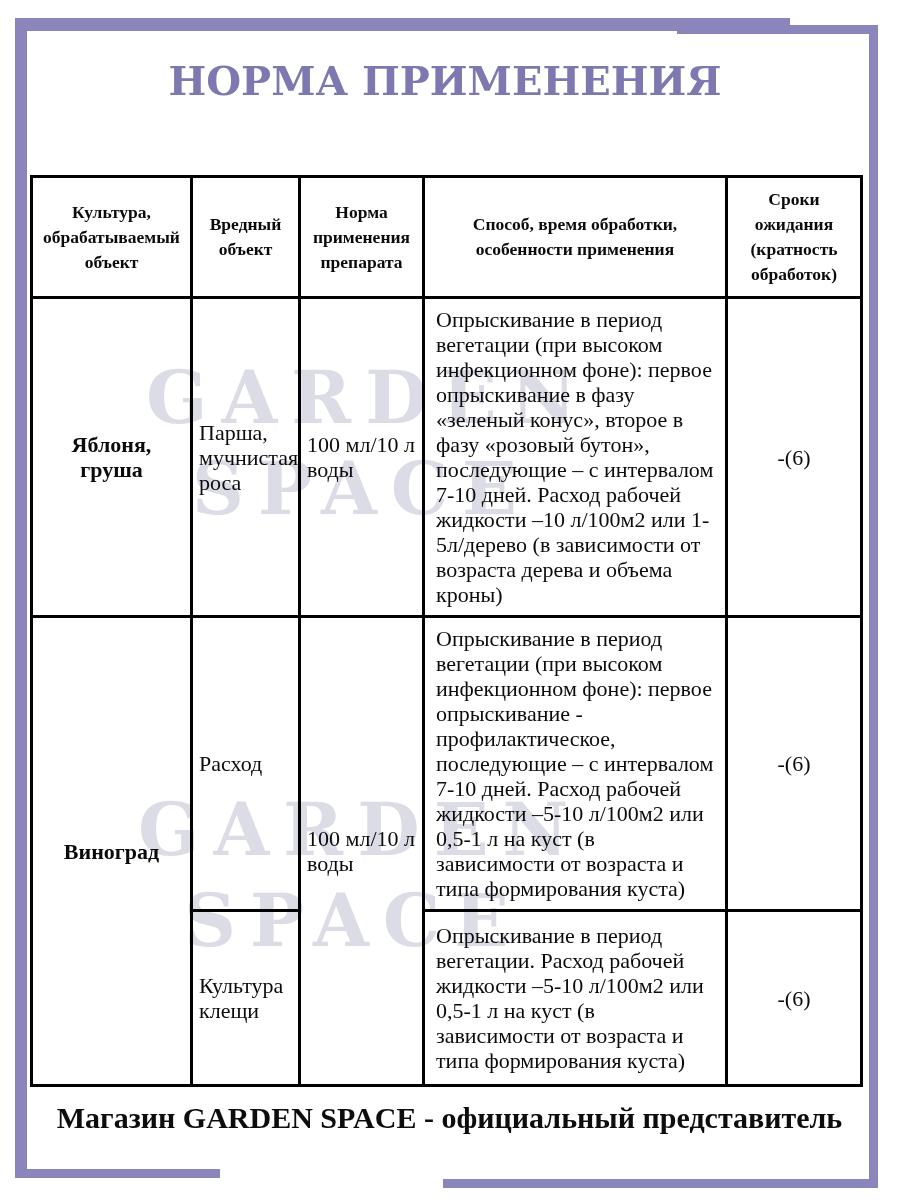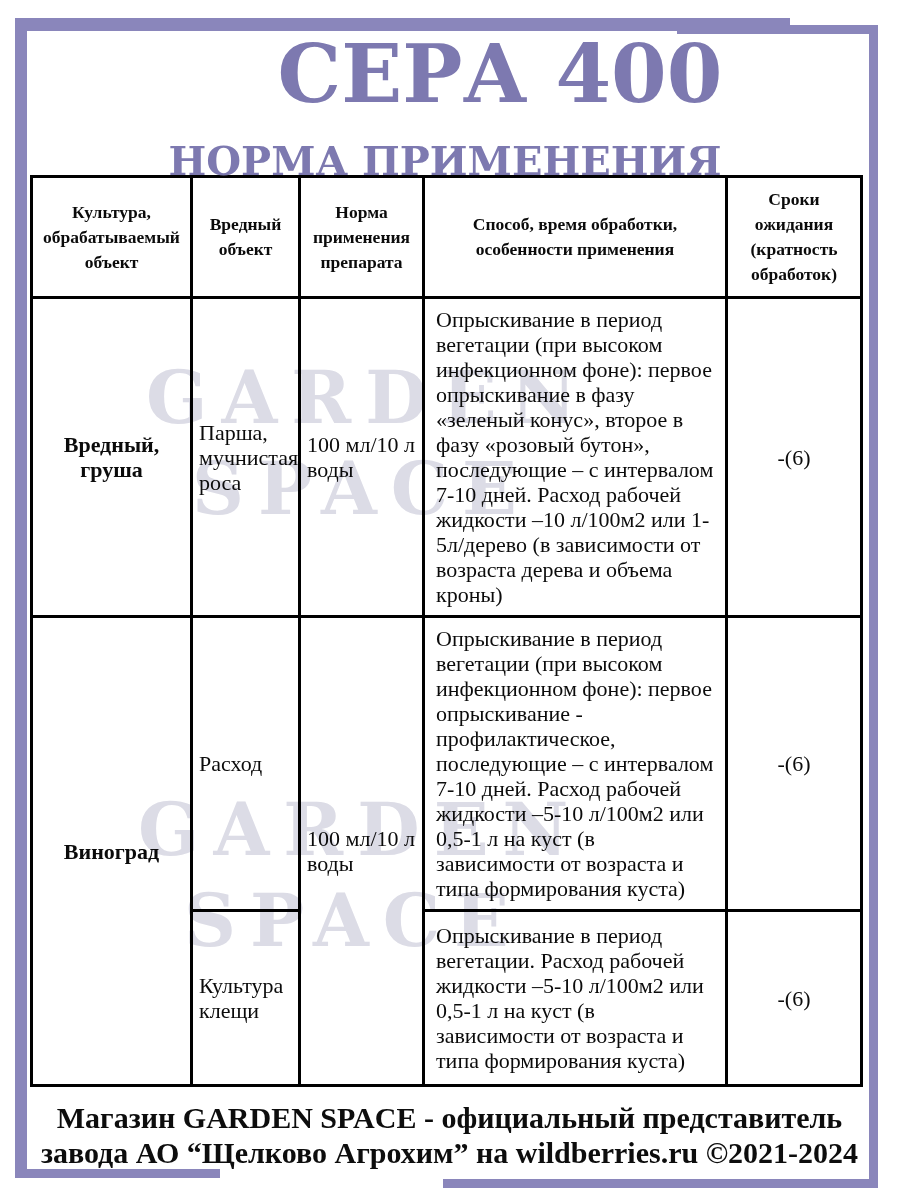--- a/index.html
+++ b/index.html
@@ -70,21 +70,20 @@
 <body>
 
 <div class="bar" id="frame-left"></div>
 <div class="bar" id="frame-top"></div>
 <div class="bar" id="frame-topright"></div>
 <div class="bar" id="frame-right"></div>
 <div class="bar" id="frame-bottomleft"></div>
 <div class="bar" id="frame-bottomright"></div>
 
 <div id="title">
-  <div class="t1">СЕРА 400</div>
   <div class="t2">НОРМА ПРИМЕНЕНИЯ</div>
 </div>
 
 <div class="wm" id="wm1">
   <div class="l1">GARDEN</div>
   <div class="l2">SPACE</div>
 </div>
 <div class="wm" id="wm2">
   <div class="l1">GARDEN</div>
   <div class="l2">SPACE</div>
@@ -100,21 +99,21 @@
   </colgroup>
   <tbody>
       <tr style="height:121px">
     <th>Культура, обрабатываемый объект</th>
     <th>Вредный объект</th>
     <th>Норма применения препарата</th>
     <th>Способ, время обработки, особенности применения</th>
     <th>Сроки ожидания (кратность обработок)</th>
   </tr>
   <tr style="height:249px">
-    <td class="c-culture">Вредный, груша</td>
+    <td class="c-culture">Яблоня, груша</td>
     <td class="c-pest">Парша, мучнистая роса</td>
     <td class="c-rate">100 мл/10 л воды</td>
     <td class="c-method">Опрыскивание в период вегетации (при высоком инфекционном фоне): первое опрыскивание в фазу «зеленый конус», второе в фазу «розовый бутон», последующие – с интервалом 7-10 дней. Расход рабочей жидкости –10 л/100м2 или 1-5л/дерево (в зависимости от возраста дерева и объема кроны)</td>
     <td class="c-wait">-(6)</td>
   </tr>
   <tr style="height:245px">
     <td class="c-culture" rowspan="2">Виноград</td>
     <td class="c-pest">Расход</td>
     <td class="c-rate" rowspan="2">100 мл/10 л воды</td>
     <td class="c-method">Опрыскивание в период вегетации (при высоком инфекционном фоне): первое опрыскивание - профилактическое,  последующие – с интервалом 7-10 дней. Расход рабочей жидкости –5-10 л/100м2 или 0,5-1 л на куст  (в зависимости от возраста и типа формирования куста)</td>
@@ -123,14 +122,13 @@
   <tr style="height:175px">
     <td class="c-pest">Культура клещи</td>
     <td class="c-method">Опрыскивание в период вегетации. Расход рабочей жидкости –5-10 л/100м2 или 0,5-1 л на куст  (в зависимости от возраста и типа формирования куста)</td>
     <td class="c-wait">-(6)</td>
   </tr>
 </tbody>
   </table>
 
 <div id="footer">
   <div>Магазин GARDEN SPACE - официальный представитель</div>
-  <div>завода АО “Щелково Агрохим” на wildberries.ru ©2021-2024</div>
 </div>
 
 </body></html>

